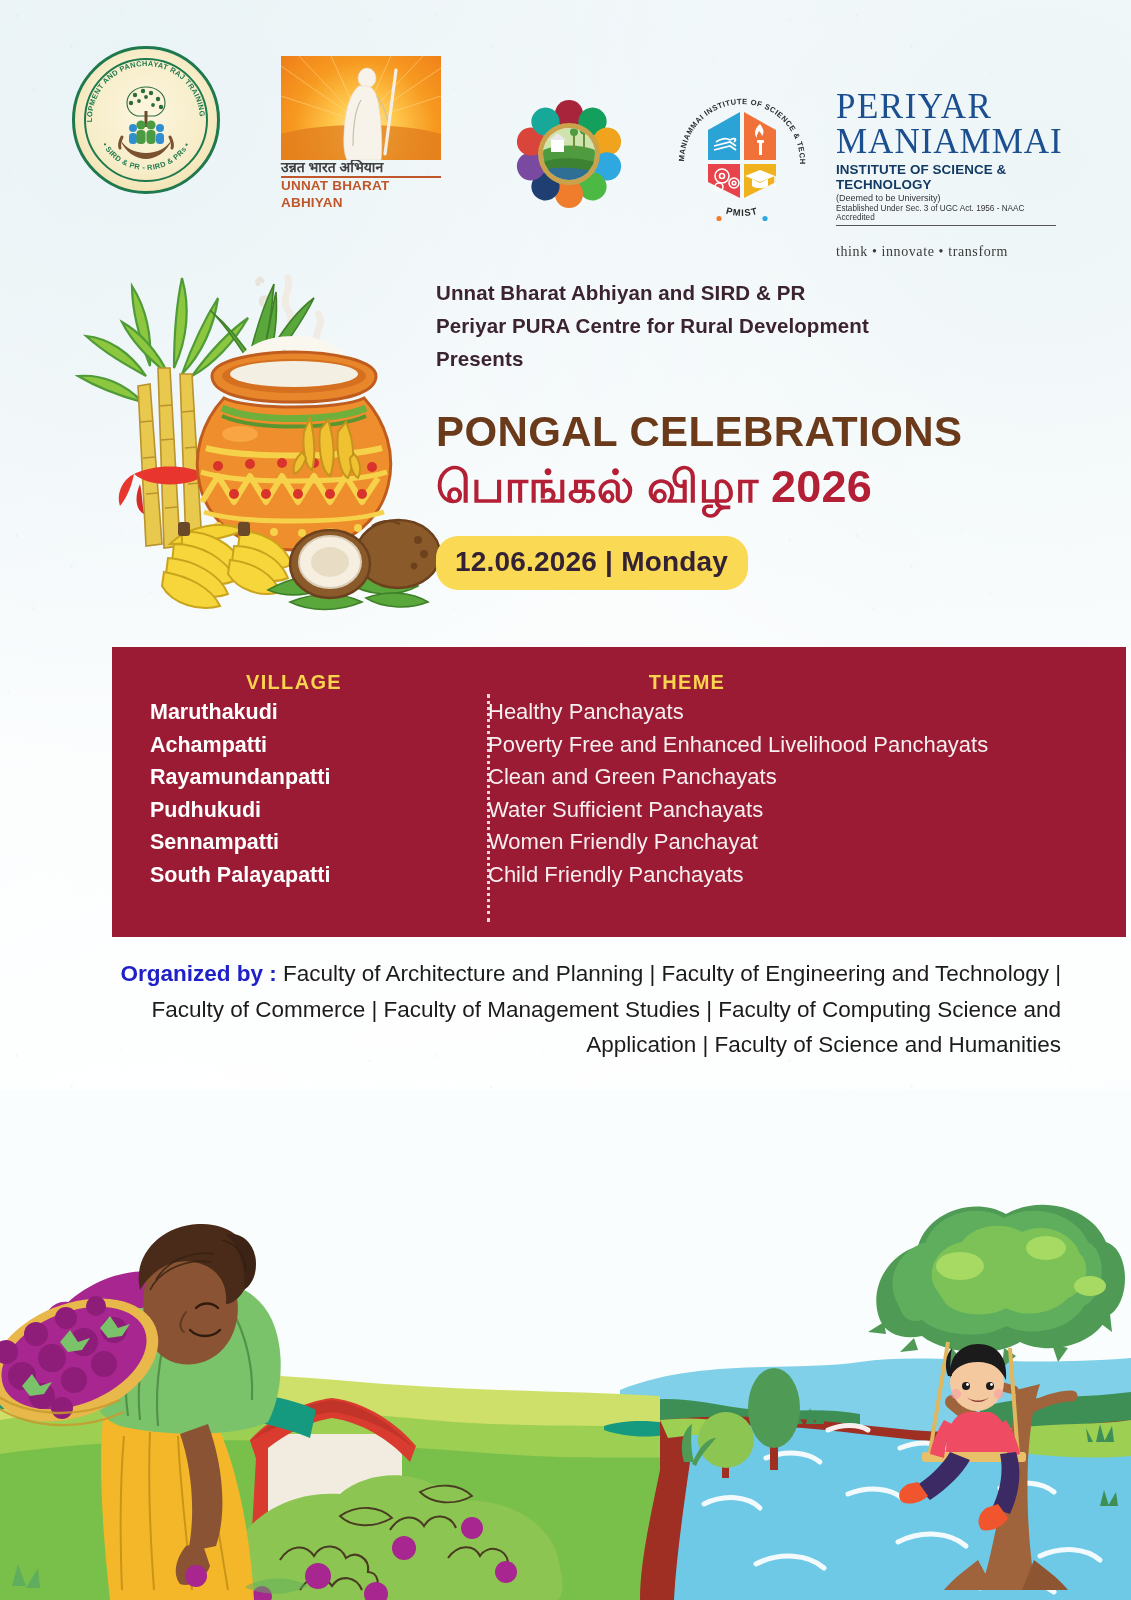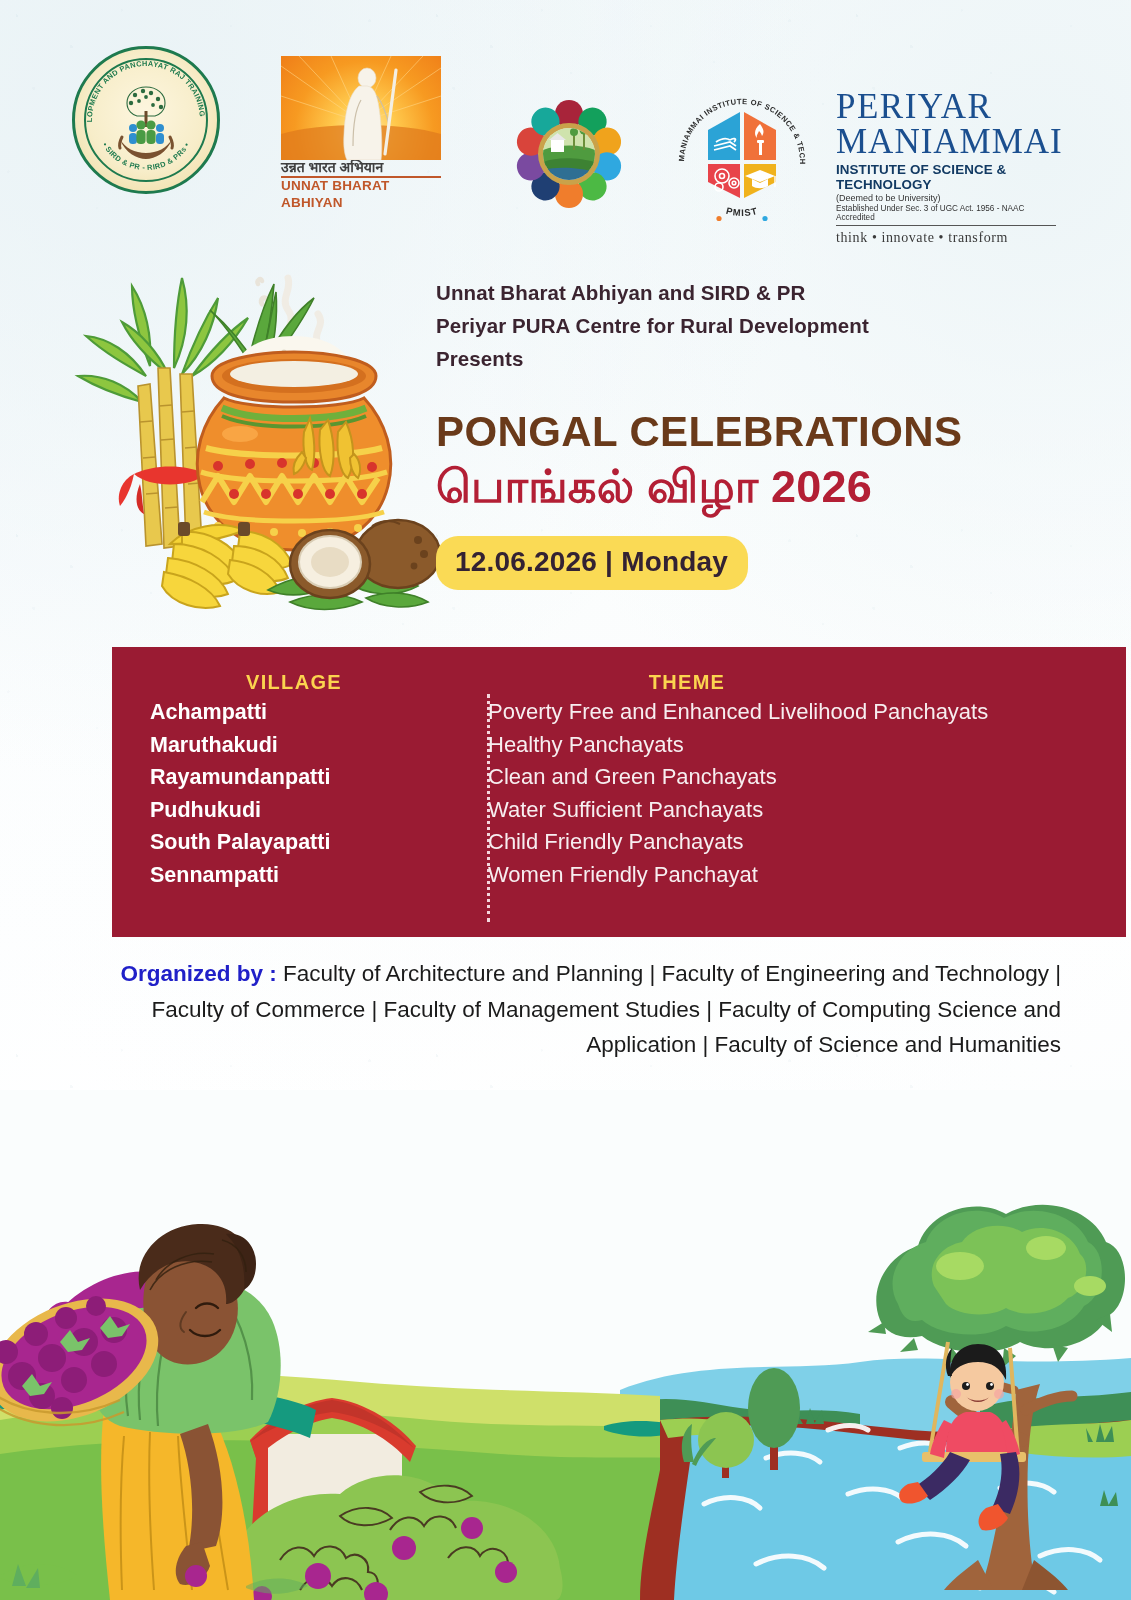--- a/index.html
+++ b/index.html
@@ -60,21 +60,21 @@
   
   .pmist{left:672px;top:52px;width:140px;height:142px;}
 
   
   .periyar{left:836px;top:52px;width:220px;height:146px;text-align:left;}
   .periyar .p1{font-family:"Liberation Serif",serif;font-size:35px;letter-spacing:1.5px;color:#1b4f8f;line-height:.98;}
   .periyar .p2{font-family:"Liberation Serif",serif;font-size:35px;letter-spacing:1px;color:#1b4f8f;line-height:1.02;}
   .periyar .p3{font-family:"Liberation Sans",sans-serif;font-weight:700;font-size:13.4px;color:#123a63;letter-spacing:.1px;margin-top:2px;}
   .periyar .p4{font-size:9px;color:#333;margin-top:1px;}
   .periyar .p5{font-size:8.2px;color:#333;margin-top:1px;padding-bottom:3px;border-bottom:1px solid #555;}
-  .periyar .p6{font-family:"Liberation Serif",serif;font-size:14px;color:#3a3a3a;margin-top:4px;letter-spacing:.6px;}
+  .periyar .p6{font-family:"Liberation Serif",serif;font-size:14px;color:#3a3a3a;margin-top:18px;letter-spacing:.6px;}
 
   
   .hero-art{position:absolute;left:62px;top:226px;width:400px;height:390px;}
   .hero-text{position:absolute;left:436px;top:276px;width:620px;}
   .pres-line{font-size:20.5px;font-weight:700;color:#3b2430;line-height:1.62;letter-spacing:.1px;}
   .main-title{font-size:42px;font-weight:800;color:#6a3a1a;letter-spacing:.4px;margin-top:34px;line-height:1.05;}
   .tamil-title{font-size:45px;font-weight:700;color:#b31f35;letter-spacing:.2px;margin-top:8px;line-height:1.12;}
   .date-badge{display:inline-block;margin-top:24px;background:#fada55;color:#332233;
               font-size:28px;font-weight:800;padding:10px 20px 12px 19px;letter-spacing:.2px;border-radius:22px;}
 
@@ -453,42 +453,42 @@
     <div class="date-badge">12.06.2026 | Monday</div>
   </div>
 
   <div class="panel">
     <div class="panel-inner">
       <div class="col-head vh">VILLAGE</div>
       <div class="col-head th">THEME</div>
       <div class="divider"></div>
       <div class="rows">
         <div class="row">
+          <div class="vname">Maruthakudi</div>
+          <div class="tname">Healthy Panchayats</div>
+        </div>
+        <div class="row">
           <div class="vname">Achampatti</div>
           <div class="tname">Poverty Free and Enhanced Livelihood Panchayats</div>
-        </div>
-        <div class="row">
-          <div class="vname">Maruthakudi</div>
-          <div class="tname">Healthy Panchayats</div>
         </div>
         <div class="row">
           <div class="vname">Rayamundanpatti</div>
           <div class="tname">Clean and Green Panchayats</div>
         </div>
         <div class="row">
           <div class="vname">Pudhukudi</div>
           <div class="tname">Water Sufficient Panchayats</div>
         </div>
         <div class="row">
+          <div class="vname">Sennampatti</div>
+          <div class="tname">Women Friendly Panchayat</div>
+        </div>
+        <div class="row">
           <div class="vname">South Palayapatti</div>
           <div class="tname">Child Friendly Panchayats</div>
-        </div>
-        <div class="row">
-          <div class="vname">Sennampatti</div>
-          <div class="tname">Women Friendly Panchayat</div>
         </div>
       </div>
     </div>
   </div>
 
   <div class="org">
     <b>Organized by :</b><span> Faculty of Architecture and Planning | Faculty of Engineering and Technology | Faculty of Commerce | Faculty of Management Studies | Faculty of Computing Science and Application | Faculty of Science and Humanities</span>
   </div>
 
   <div class="scene">

